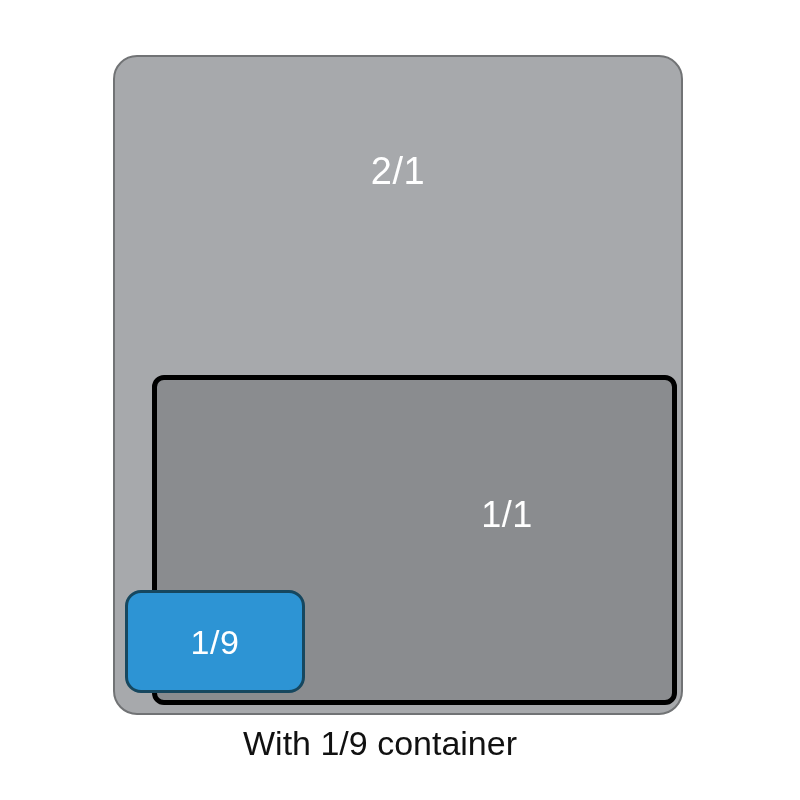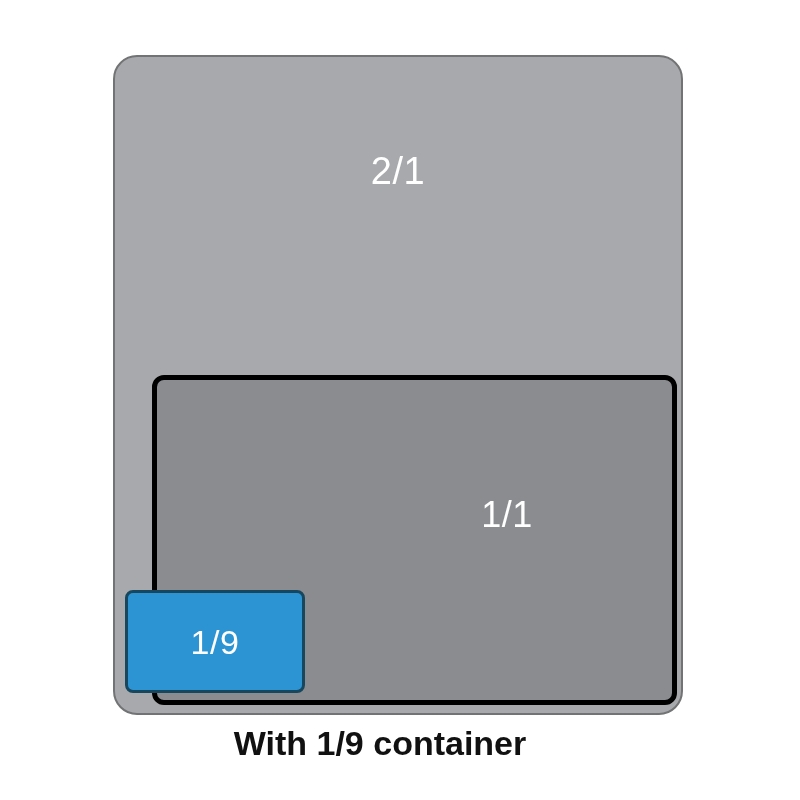--- a/index.html
+++ b/index.html
@@ -35,21 +35,21 @@
     height: 330px;
     border-radius: 12px;
     border: 5px solid #000000;
     margin-left: 32px;
   }
   .pan-ninth {
     left: 125px;
     top: 590px;
     width: 180px;
     height: 103px;
-    border-radius: 8px;
+    border-radius: 16px;
     border: 3px solid #16475f;
   }
   .pan-label {
     position: absolute;
     color: #ffffff;
     text-align: center;
     font-size: 38px;
     line-height: 52px;
     letter-spacing: 0.5px;
   }
@@ -74,21 +74,21 @@
     line-height: 34px;
   }
   .caption {
     position: absolute;
     left: 0;
     width: 760px;
     top: 724px;
     text-align: center;
     color: #111111;
     font-size: 34px;
-    font-weight: 700;
+    font-weight: 400;
   }
   .line {
     display: block;
   }
 </style>
 </head>
 <body>
 
 <div class="canvas">
 

